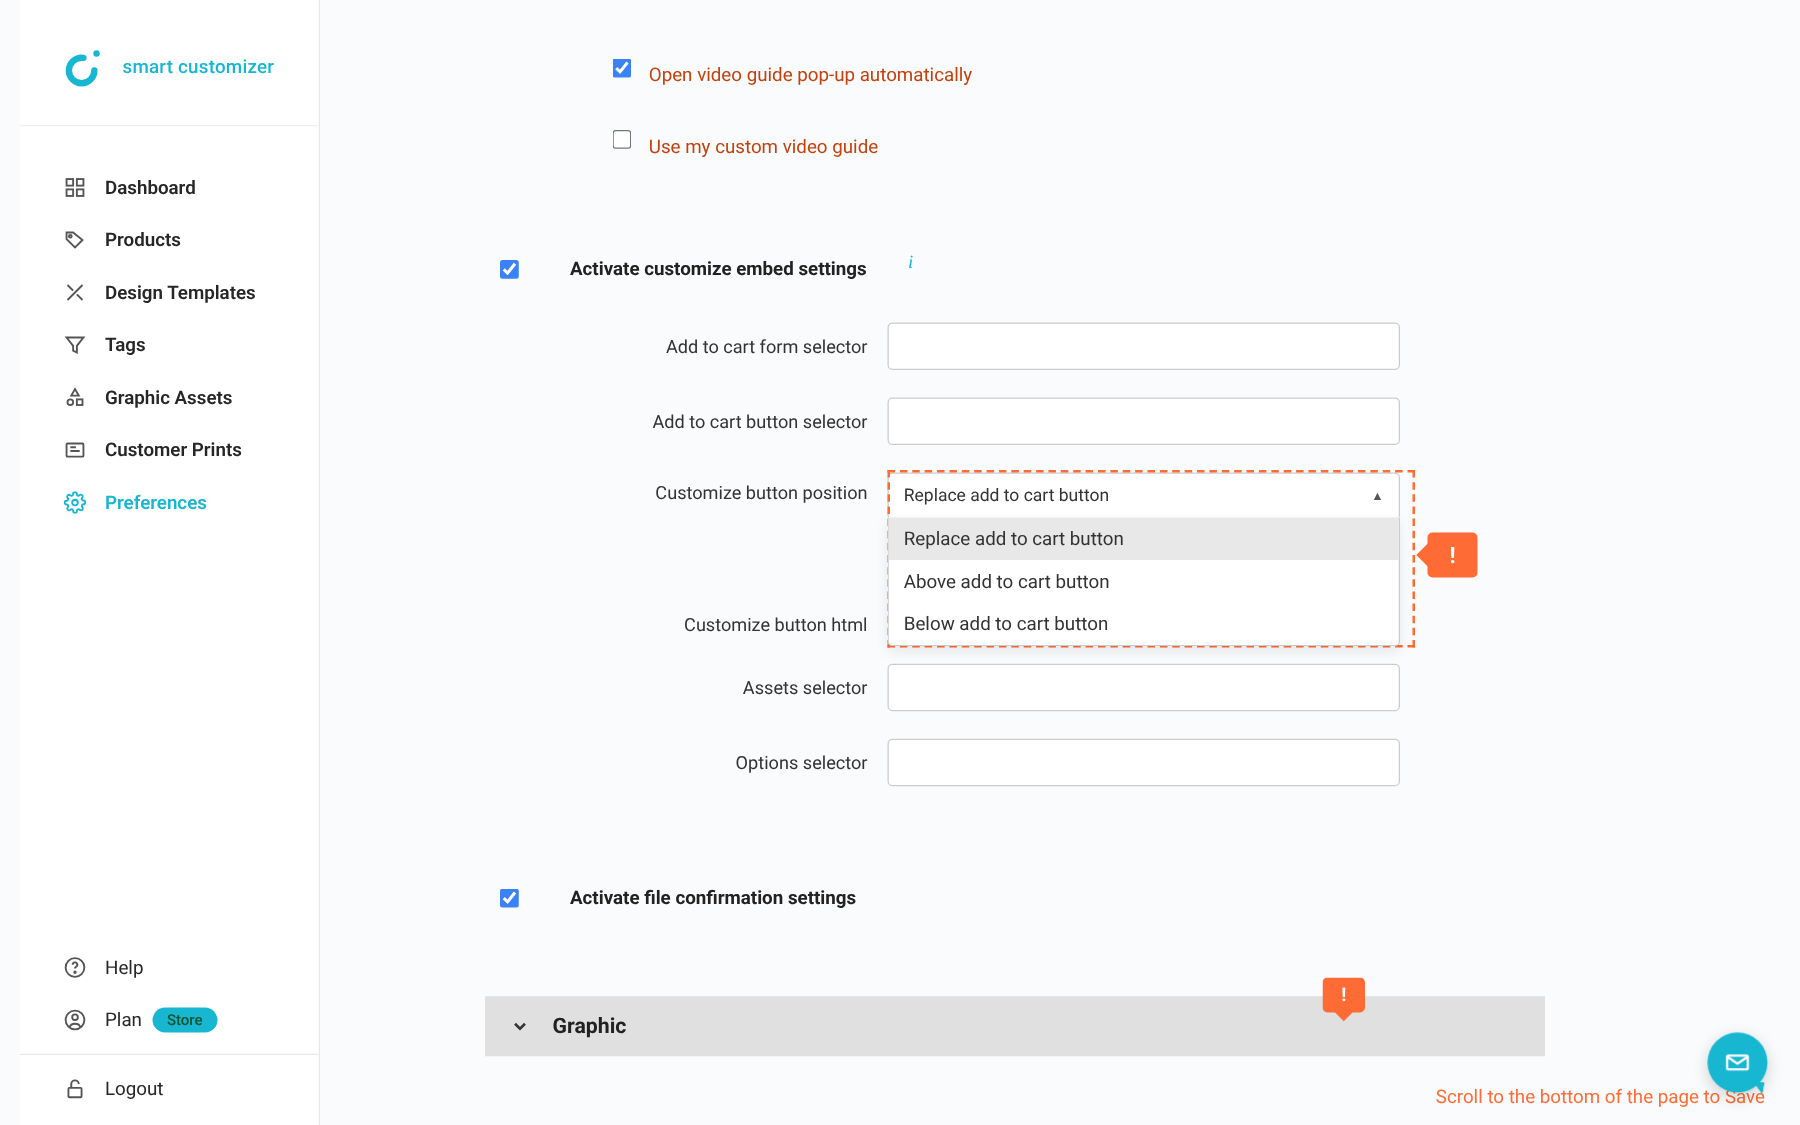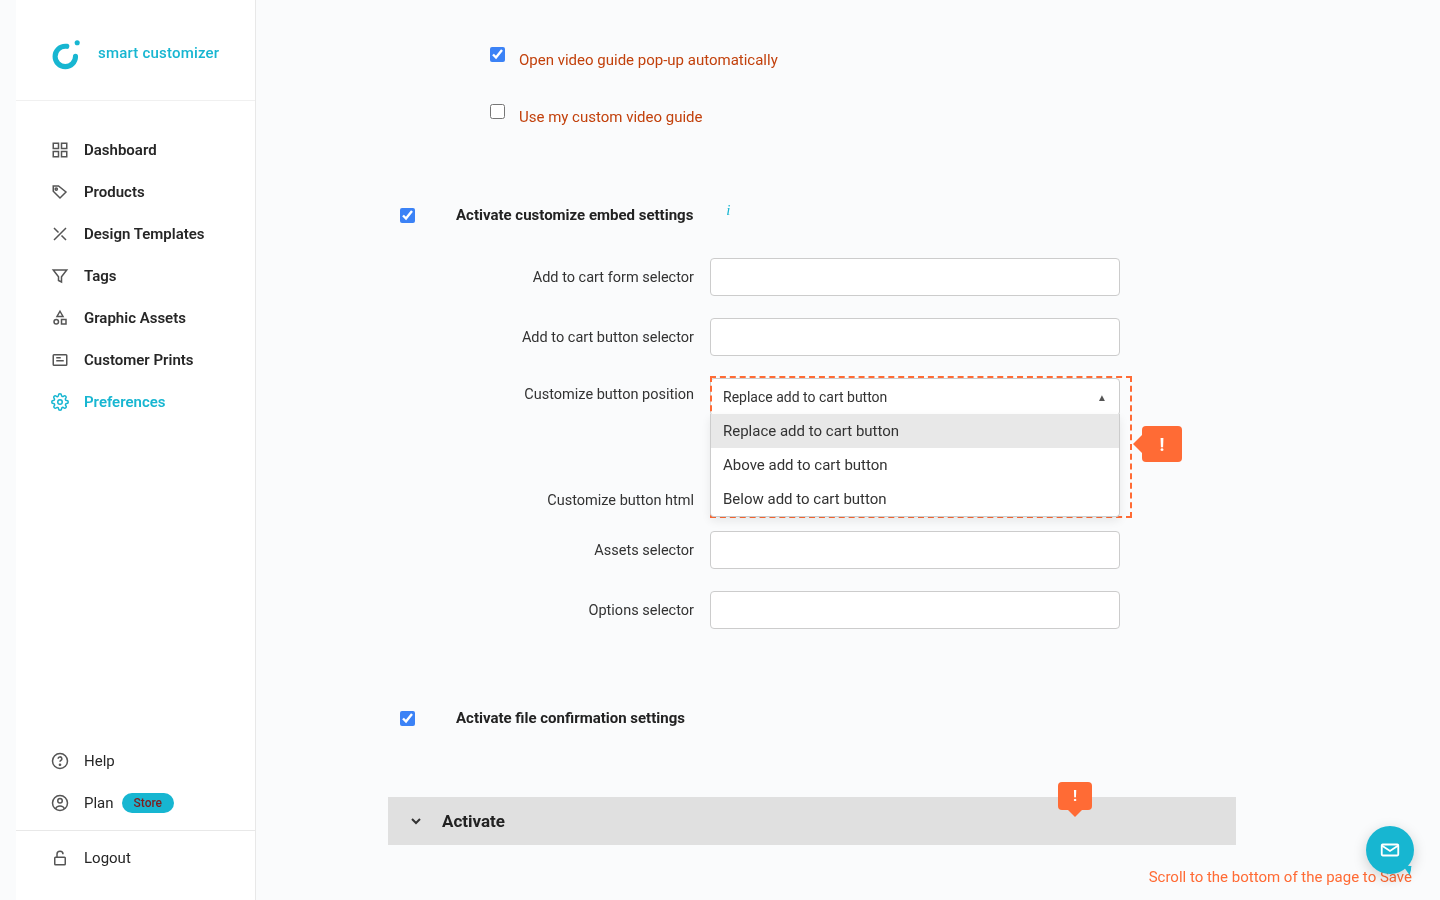--- a/index.html
+++ b/index.html
@@ -52,29 +52,29 @@
   .nav-item-bottom { font-weight: 400; }
   .nav-item .nav-icon, .nav-item-bottom .nav-icon {
     width: 20px; height: 20px;
     margin-right: 14px;
     display: flex; align-items: center; justify-content: center;
     color: #555;
   }
   .nav-item.active { color: #17b6d1; }
   .nav-item.active .nav-icon { color: #17b6d1; }
   .bottom-nav {
-    padding-bottom: 21px;
+    padding-bottom: 8px;
   }
   .bottom-nav .hr {
     border-top: 1px solid #e8e8e8;
     margin: 6px 0;
   }
   .plan-badge {
     background: #17b6d1;
-    color: #7f1d1d;
+    color: #14532d;
     font-size: 12px;
     font-weight: 500;
     padding: 3px 12px;
     border-radius: 14px;
     margin-left: 8px;
   }
   .main {
     margin-left: 240px;
     padding: 40px 60px 40px 160px;
     height: 100%;
@@ -450,21 +450,21 @@
     <input type="checkbox" checked="" style="">
     <span class="sh-label">Activate file confirmation settings</span>
   </div>
 
   <div class="default-panel">
     <span class="chev">
       <svg width="16" height="16" viewBox="0 0 24 24" fill="none" stroke="currentColor" stroke-width="3">
           <path d="M6 9l6 6 6-6"></path>
         </svg>
     </span>
-    <span class="dlabel">Activate</span>
+    <span class="dlabel">Graphic</span>
   </div>
 
 </div>
 
 <div class="save-banner">
   <div class="warn-badge">!</div>
   <span class="save-text">Scroll to the bottom of the page to Save</span>
 </div>
 
 <div class="chat-bubble">

